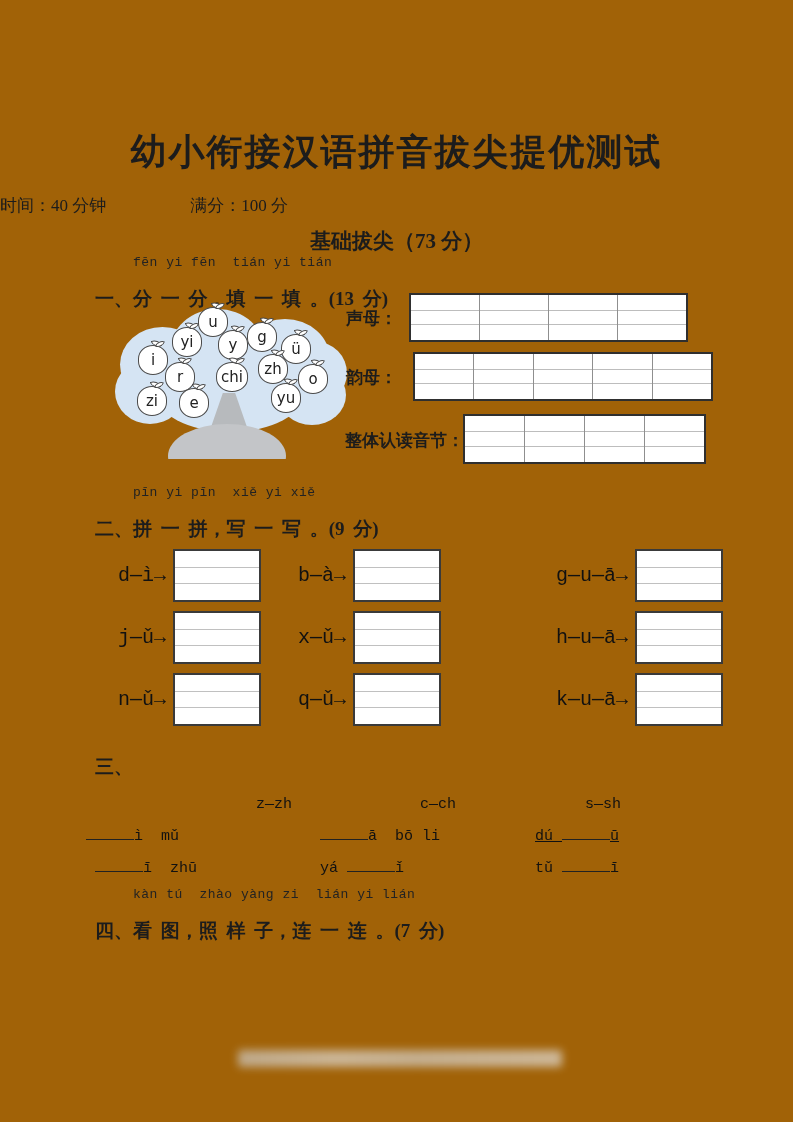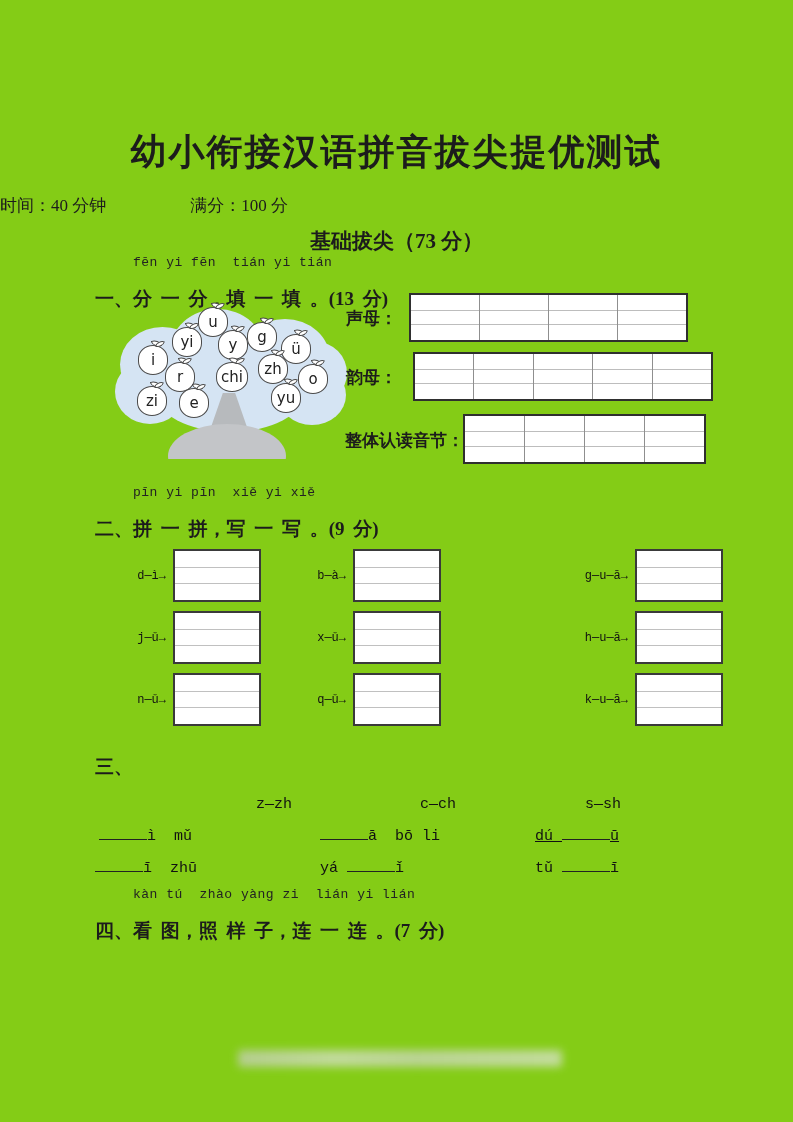--- a/index.html
+++ b/index.html
@@ -1,19 +1,19 @@
 <!DOCTYPE html>
 <html><head>
 <meta charset="utf-8">
 <style>
   * { margin:0; padding:0; box-sizing:border-box; }
   html,body { background:#ffffff; }
   .page {
     position:relative; width:793px; height:1122px; margin:0 auto;
-    background:#84cc16; overflow:hidden;
+    background:#a16207; overflow:hidden;
     font-family:"Liberation Serif","DejaVu Serif",serif; color:#1c1c1c;
   }
   .title {
     position:absolute; top:128px; left:0; width:100%;
     text-align:center; font-size:36px; font-weight:bold; letter-spacing:2px;
   }
   .meta {
     position:absolute; top:194px; left:0; width:100%;
     display:flex; gap:84px; font-size:17px;
   }
@@ -71,21 +71,21 @@
     background-size:100% 1px; background-position:0 33%,0 67%; background-repeat:no-repeat;
   }
   .pin-table .cell { flex:1; border-right:1px solid #8f8f8f; }
   .pin-table .cell:last-child { border-right:none; }
 
   
   .q2col { position:absolute; display:flex; flex-direction:column; gap:9px; }
   .q2item { display:flex; align-items:center; }
   .q2label {
     font-family:"Liberation Mono","DejaVu Sans Mono",monospace;
-    font-size:12px; white-space:pre; text-align:right; margin-right:7px; color:#111;
+    font-size:20px; white-space:pre; text-align:right; margin-right:7px; color:#111;
   }
   .q2col .q2label { width:48px; }
   .q2col.wide .q2label { width:80px; }
   .ansbox {
     width:88px; height:53px; border:2px solid #3a3a3a; background:#fff;
     background-image:linear-gradient(#c0c0c0,#c0c0c0),linear-gradient(#c0c0c0,#c0c0c0);
     background-size:100% 1px; background-position:0 33%,0 67%; background-repeat:no-repeat;
   }
 
   
@@ -230,21 +230,21 @@
   </div>
 
   <div class="qhead" style="left:95px; top:755px;">
     <span class="qnum">三、</span>
   </div>
 
   <div class="q3pair" style="left:213px; top:796px;margin-left:43px;">z—zh</div>
   <div class="q3pair" style="left:420px; top:796px;">c—ch</div>
   <div class="q3pair" style="left:585px; top:796px;">s—sh</div>
 
-  <div class="q3cell" style="left:99px;  top:826px;text-align:center;"><span></span><span class="blank"></span><span>ì  mǔ</span></div>
+  <div class="q3cell" style="left:86px;  top:826px;text-align:center;"><span></span><span class="blank"></span><span>ì  mǔ</span></div>
   <div class="q3cell" style="left:320px; top:826px;"><span></span><span class="blank"></span><span>ā  bō li</span></div>
   <div class="q3cell" style="left:535px; top:826px;text-decoration:underline;"><span>dú </span><span class="blank"></span><span>ū</span></div>
   <div class="q3cell" style="left:95px;  top:858px;"><span></span><span class="blank"></span><span>ī  zhū</span></div>
   <div class="q3cell" style="left:320px; top:858px;"><span>yá </span><span class="blank"></span><span>ǐ</span></div>
   <div class="q3cell" style="left:535px; top:858px;"><span>tǔ </span><span class="blank"></span><span>ī</span></div>
 
   <div class="qhead" style="left:95px; top:888px;">
     <span class="qnum">四、</span>
     <span class="qbody">
       <span class="qpin">kàn tú  zhào yàng zi  lián yi lián</span>

